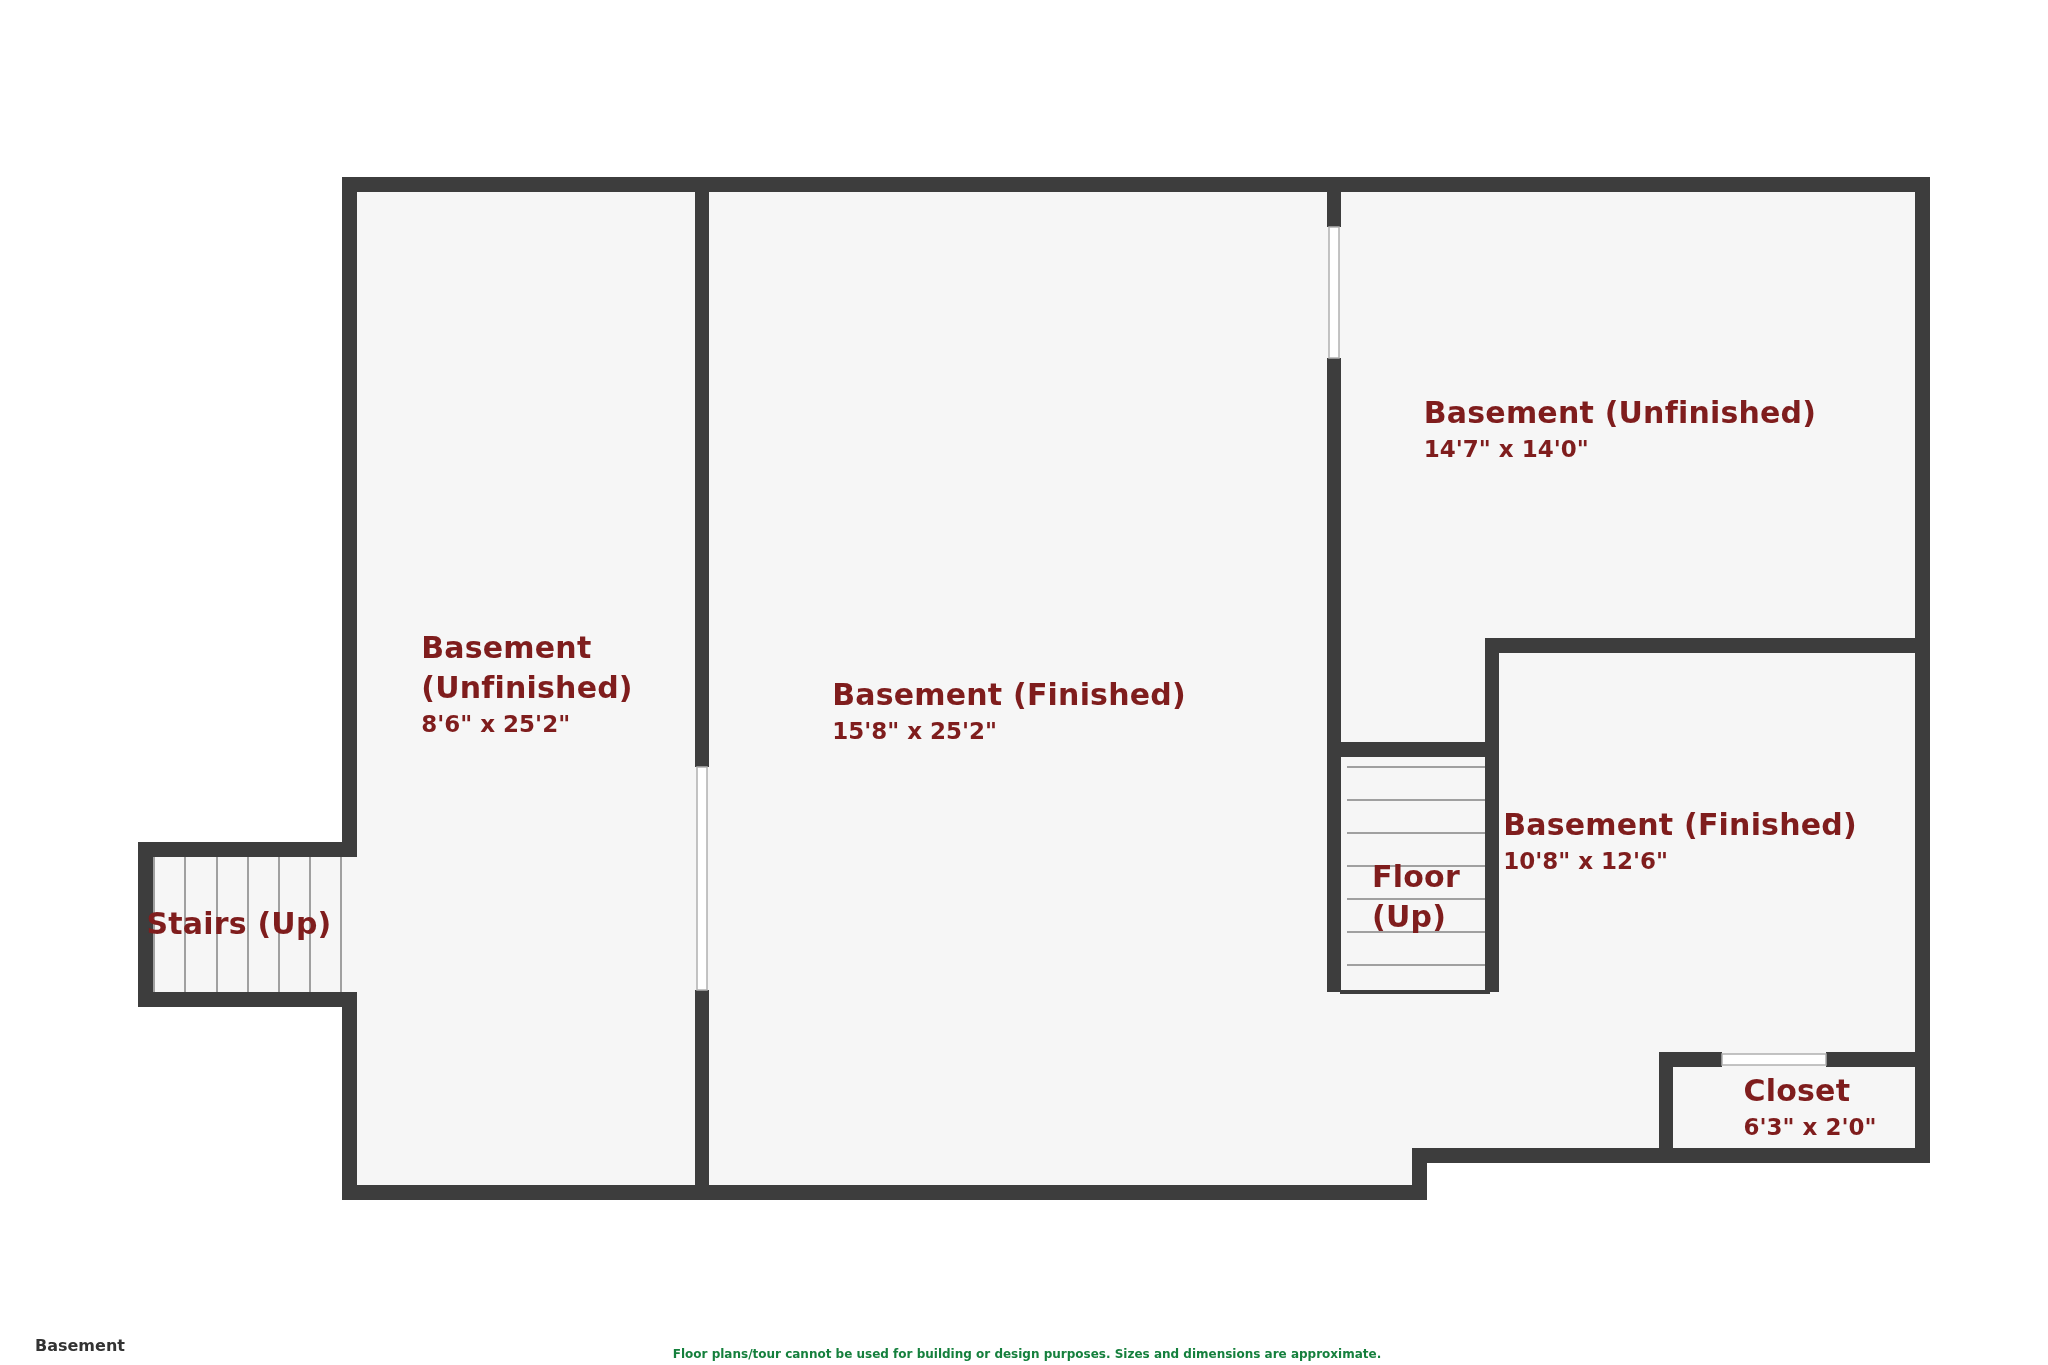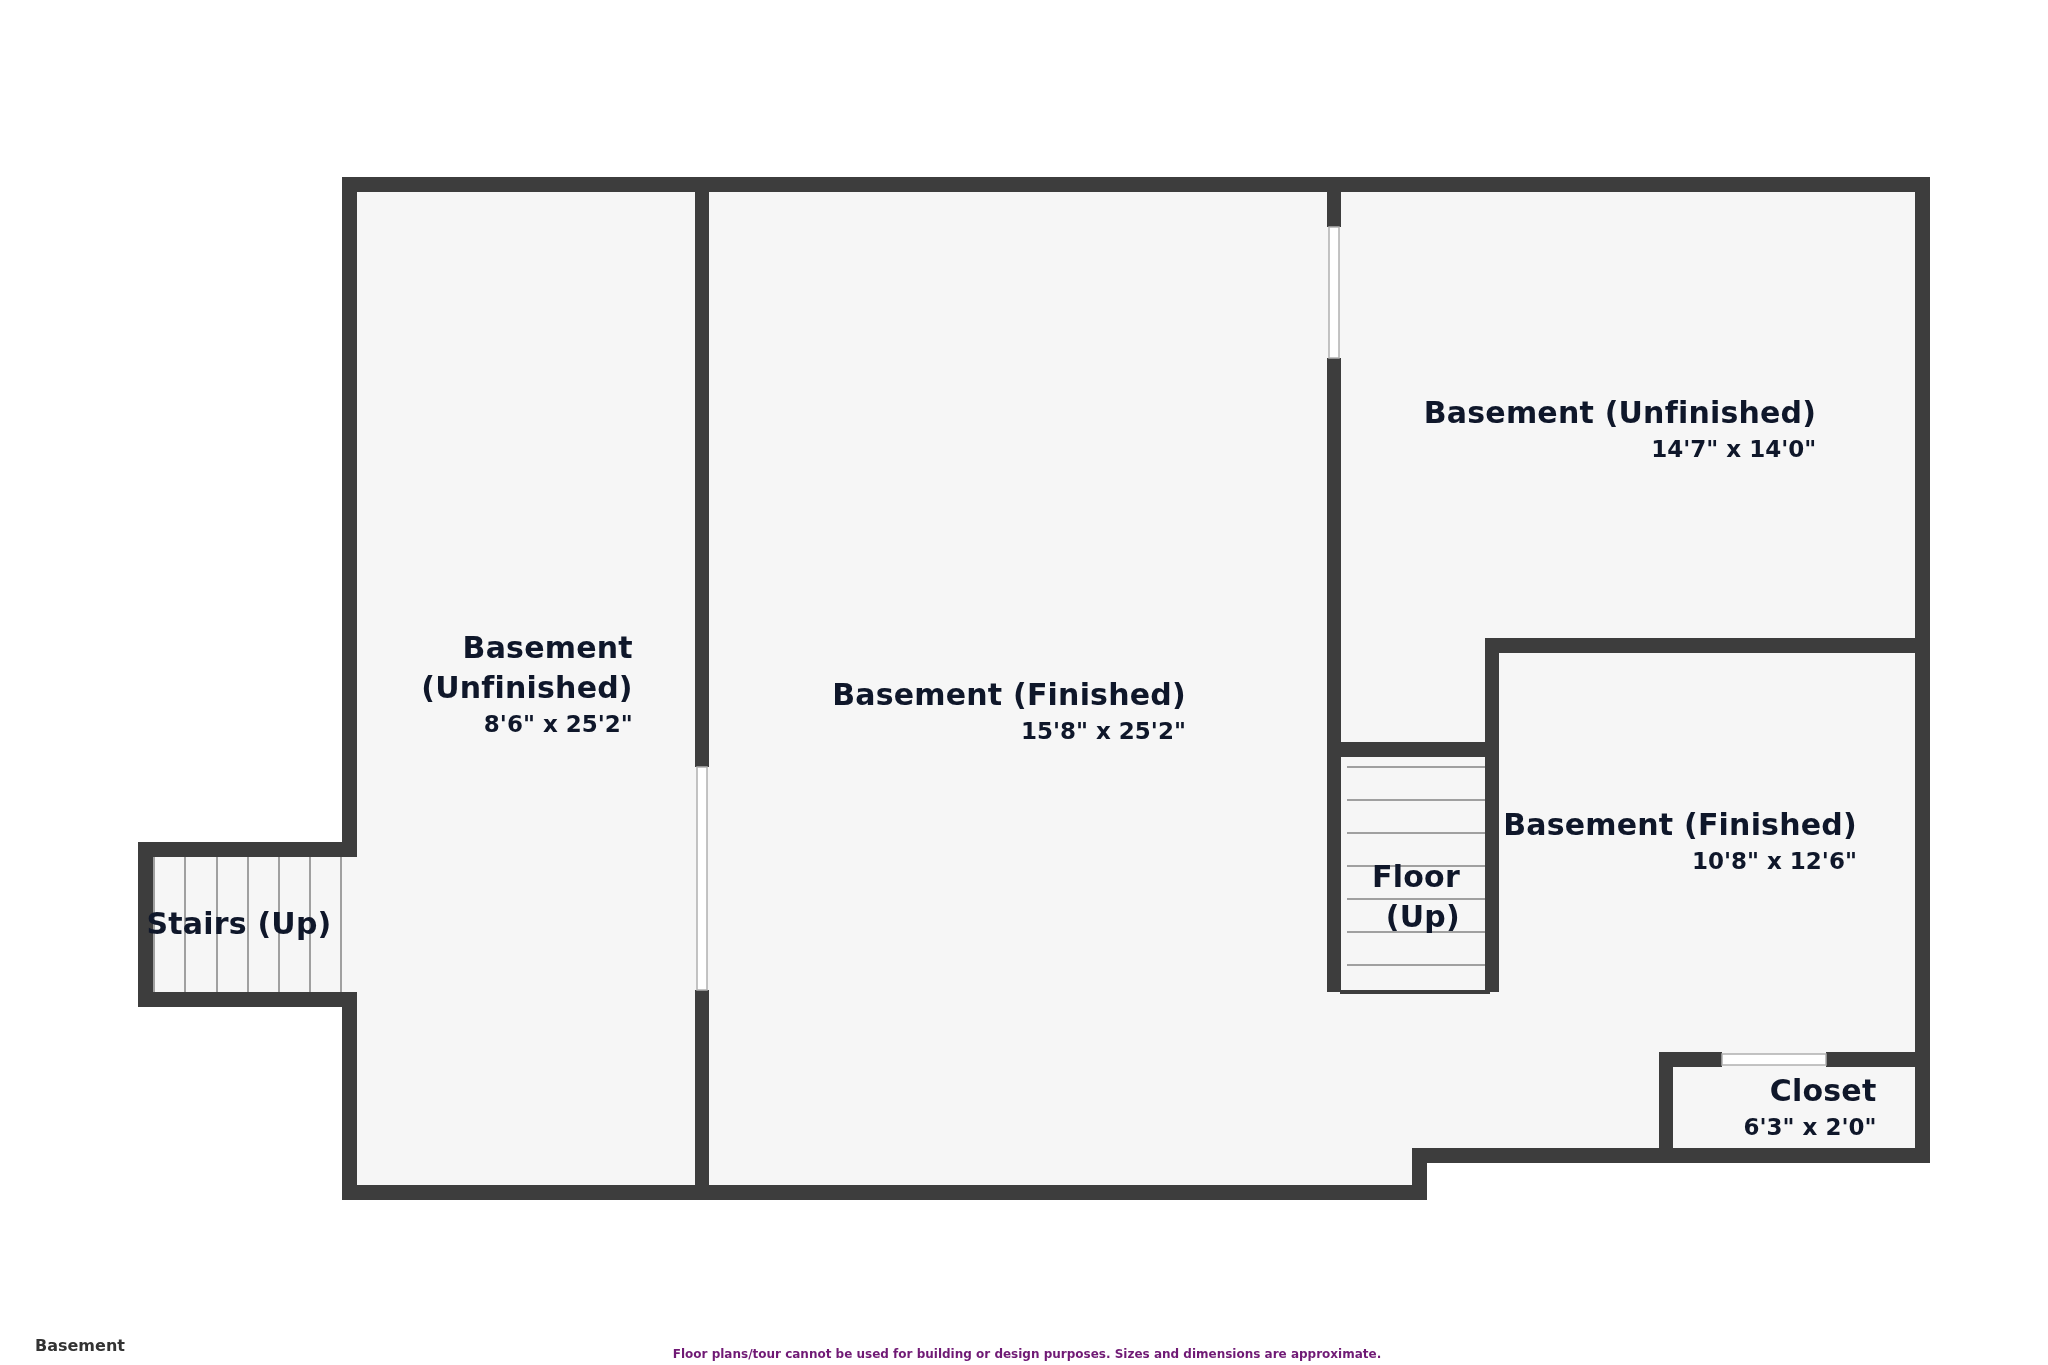--- a/index.html
+++ b/index.html
@@ -1,23 +1,23 @@
 <!DOCTYPE html>
 <html><head>
 <meta charset="utf-8">
 <style>
   html, body { margin: 0; padding: 0; background: #ffffff; }
   body { width: 2048px; height: 1365px; position: relative; overflow: hidden;
          font-family: "DejaVu Sans", "Liberation Sans", sans-serif; }
   #plan { position: absolute; left: 0; top: 0; }
-  .room-label { position: absolute; text-align: right; color: #0f172a; font-weight: bold; transform: translateX(-50%); white-space: nowrap; }
+  .room-label { position: absolute; text-align: left; color: #7f1d1d; font-weight: bold; transform: translateX(-50%); white-space: nowrap; }
   .room-name { font-size: 30px; line-height: 40px; letter-spacing: 0.2px; }
   .room-dim { font-size: 23px; line-height: 32px; }
   .footer-left { position: absolute; left: 35px; top: 1336px; font-size: 16px; font-weight: bold; color: #333; }
-  .footer-center { position: absolute; left: 0; width: 2048px; top: 1347px; text-align: center; font-size: 12px; font-weight: bold; color: #701a75; }
+  .footer-center { position: absolute; left: 0; width: 2048px; top: 1347px; text-align: center; font-size: 12px; font-weight: bold; color: #15803d; }
   .footer-center span { position: relative; left: 3px; }
 </style>
 </head>
 <body>
 
 <svg id="plan" width="2048" height="1365" viewBox="0 0 2048 1365">
 
   <g fill="#f6f6f6">
     <polygon points="349,184 1923,184 1923,1155 1419,1155 1419,1192 349,1192"></polygon>
     <rect x="145" y="849" width="205" height="151"></rect>

